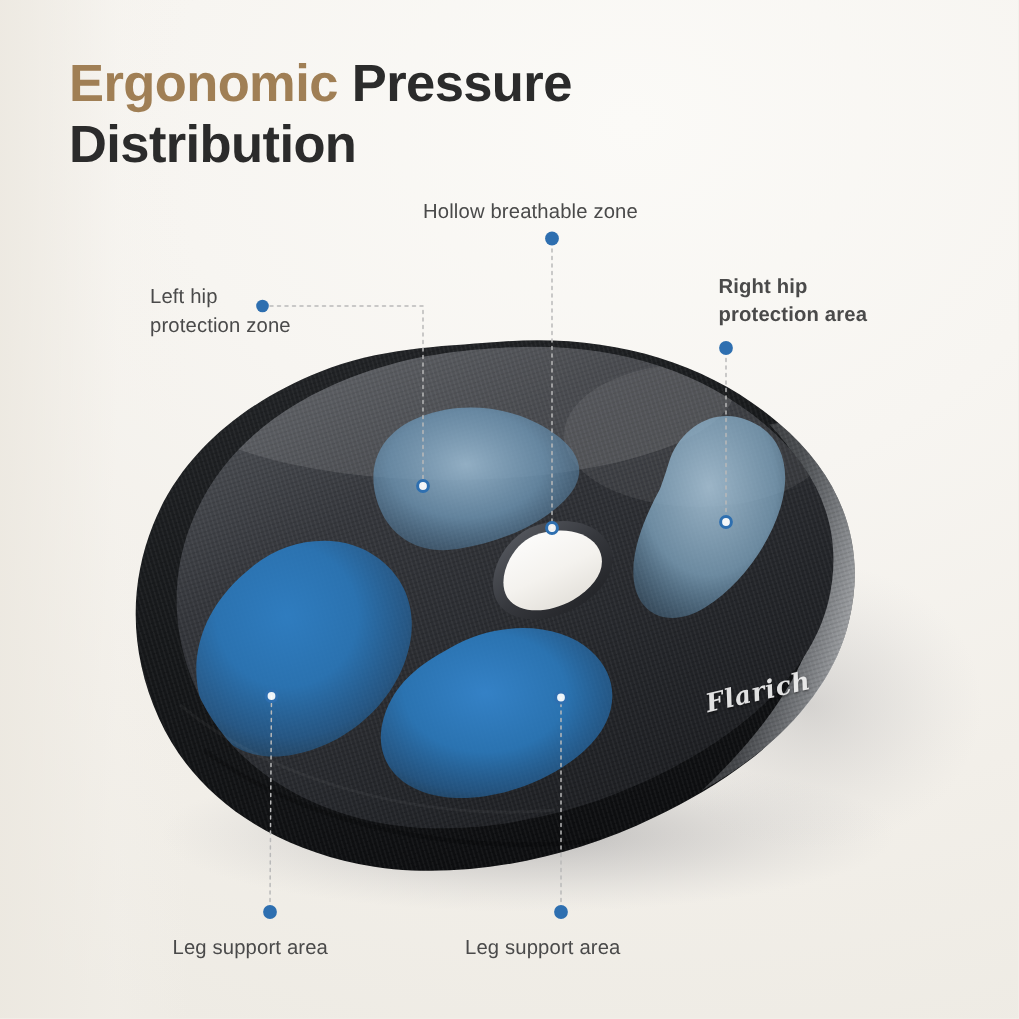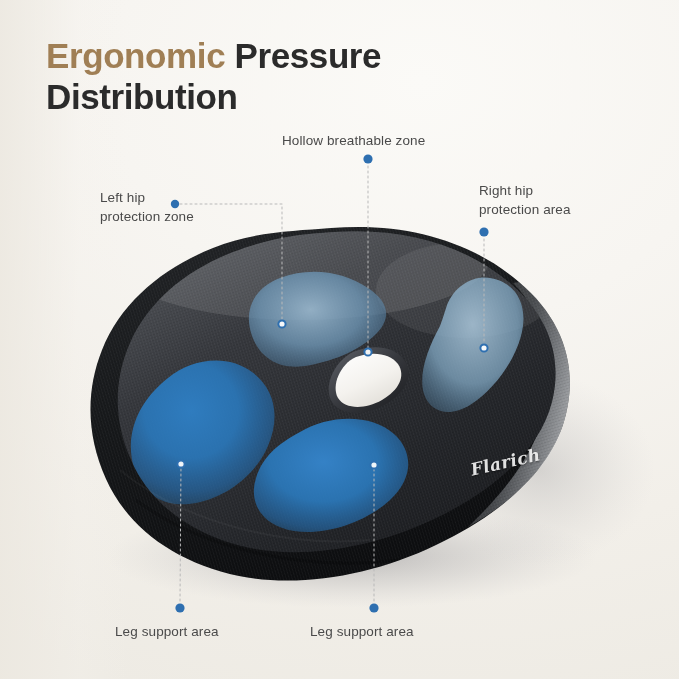--- a/index.html
+++ b/index.html
@@ -59,21 +59,21 @@
     position: absolute;
     z-index: 7;
     font-size: 13.5px;
     color: #4a4a4a;
     line-height: 1.42;
     white-space: pre-line;
     letter-spacing: 0.1px;
   }
   #label-hollow   { left: 254px; top: 131px; margin-left: 28px; }
   #label-left-hip { left: 100px; top: 188px; }
-  #label-right-hip{ left: 479px; top: 181px; }
+  #label-right-hip{ left: 479px; top: 181px; font-weight: bold; }
   #label-leg-1    { left: 115px; top: 622px; }
   #label-leg-2    { left: 310px; top: 622px; }
 
   
   #leader-layer, #product-layer, #marker-layer {
     position: absolute;
     left: 0; top: 0;
     width: 679px; height: 679px;
   }
   #leader-layer { z-index: 5; }

